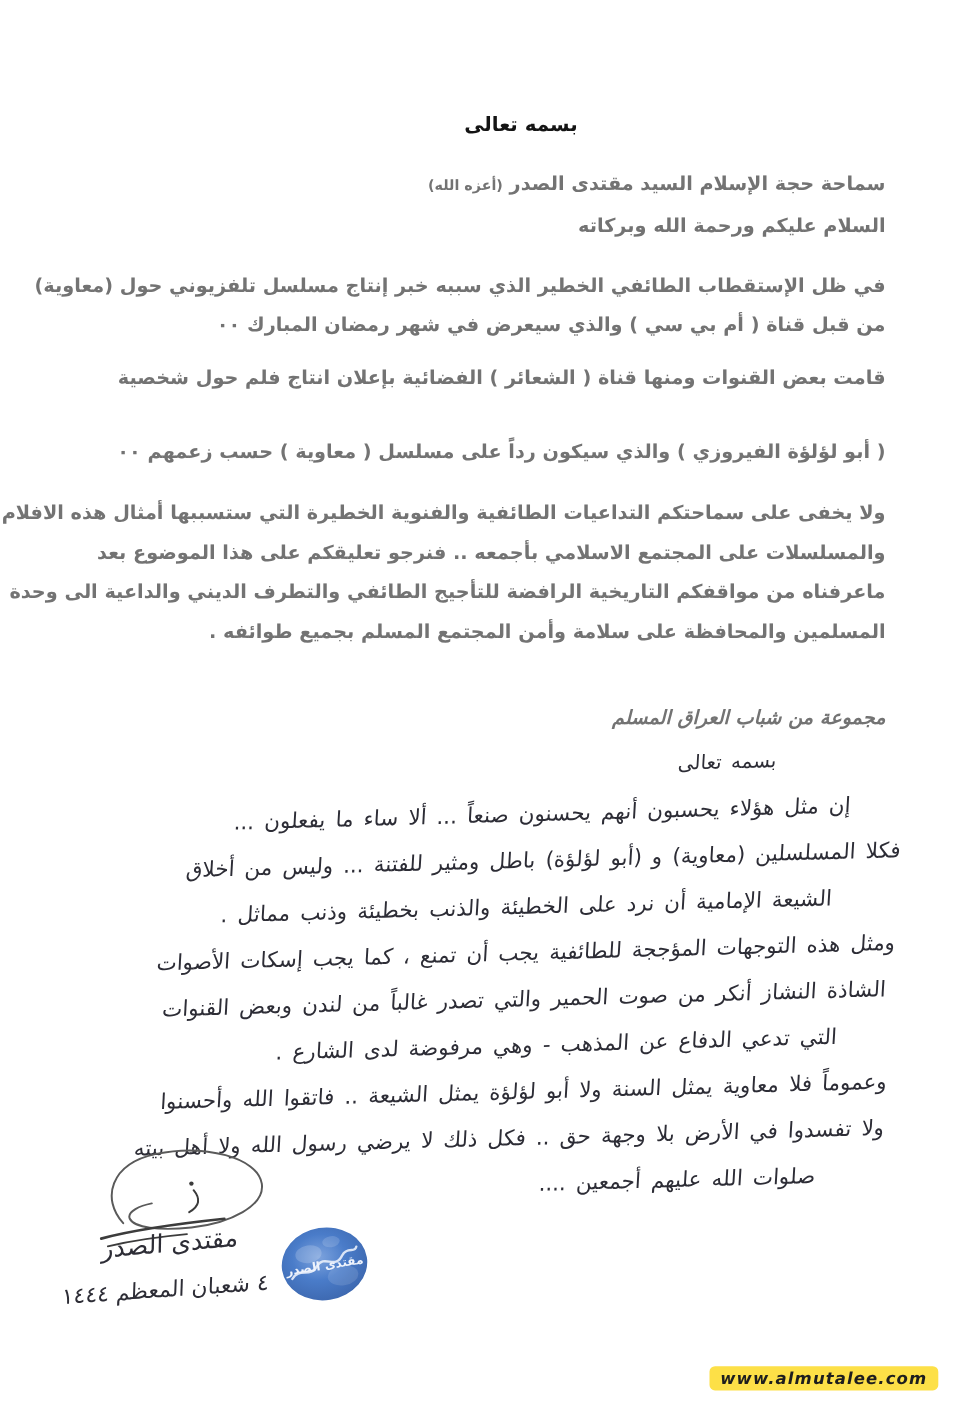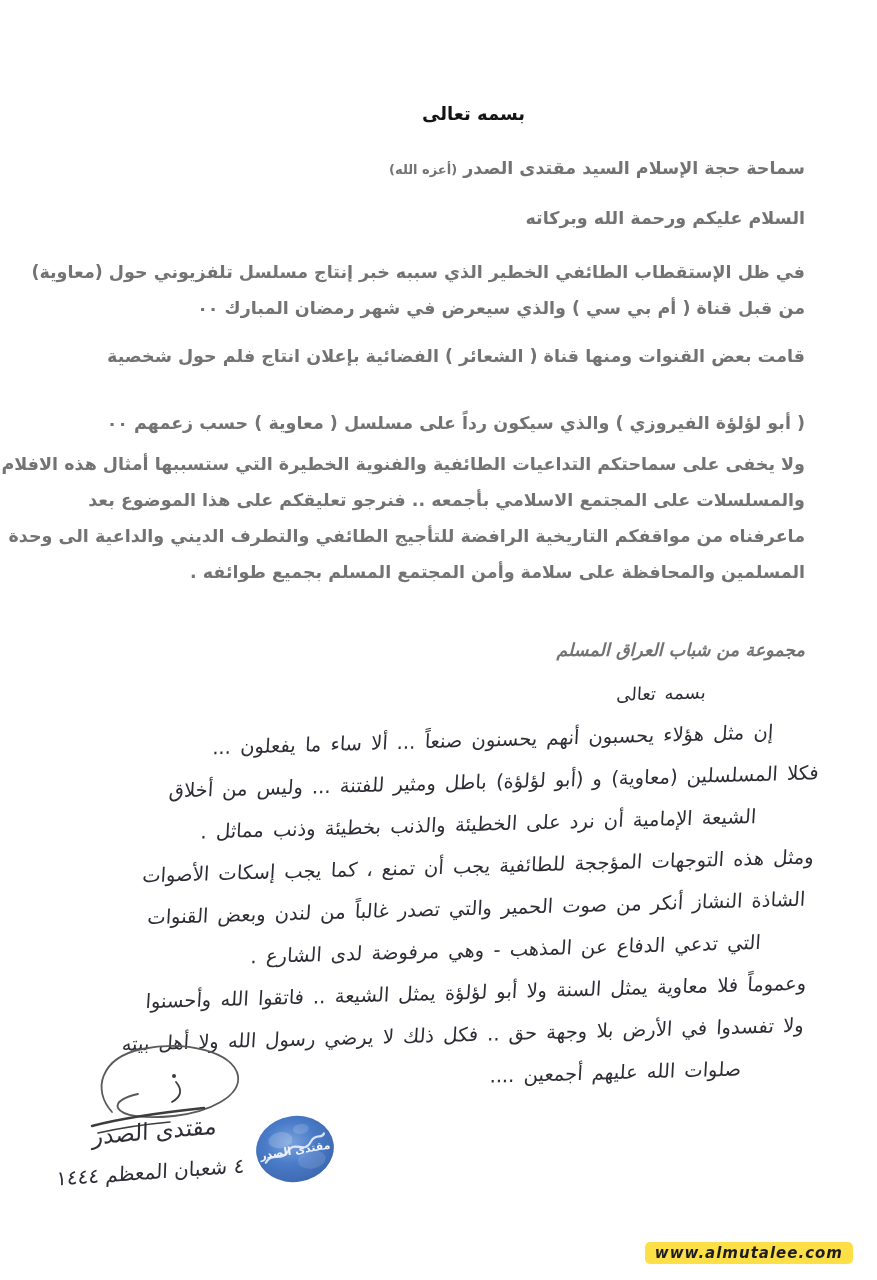--- a/index.html
+++ b/index.html
@@ -17,25 +17,25 @@
     transform:translateX(-50%);
     font-weight:bold;font-size:18px;color:#141414;
   }
   .printed{
     position:absolute;top:150px;right:72px;left:70px;
     direction:rtl;text-align:right;
     font-weight:bold;font-size:17.5px;line-height:36px;color:#737373;
   }
   .printed .line{white-space:nowrap;}
   .addressee .honorific{font-size:13px;font-weight:bold;}
-  .greeting{margin-top:12px;}
+  .greeting{}
   .para1{margin-top:18px;}
   .para2-l1{margin-top:12px;}
   .para2-l2{margin-top:31px;}
-  .para3{margin-top:5px;}
+  .para3{margin-top:20px;}
   .signatory{margin-top:42px;font-style:italic;}
   
   .handwritten{
     position:absolute;top:668px;right:52px;width:750px;
     direction:rtl;text-align:right;
     font-size:19.5px;line-height:42px;
     color:#2d2d36;font-weight:400;
     transform:rotate(-1.6deg) skewX(-5deg);
     transform-origin:top right;
     word-spacing:3px;

